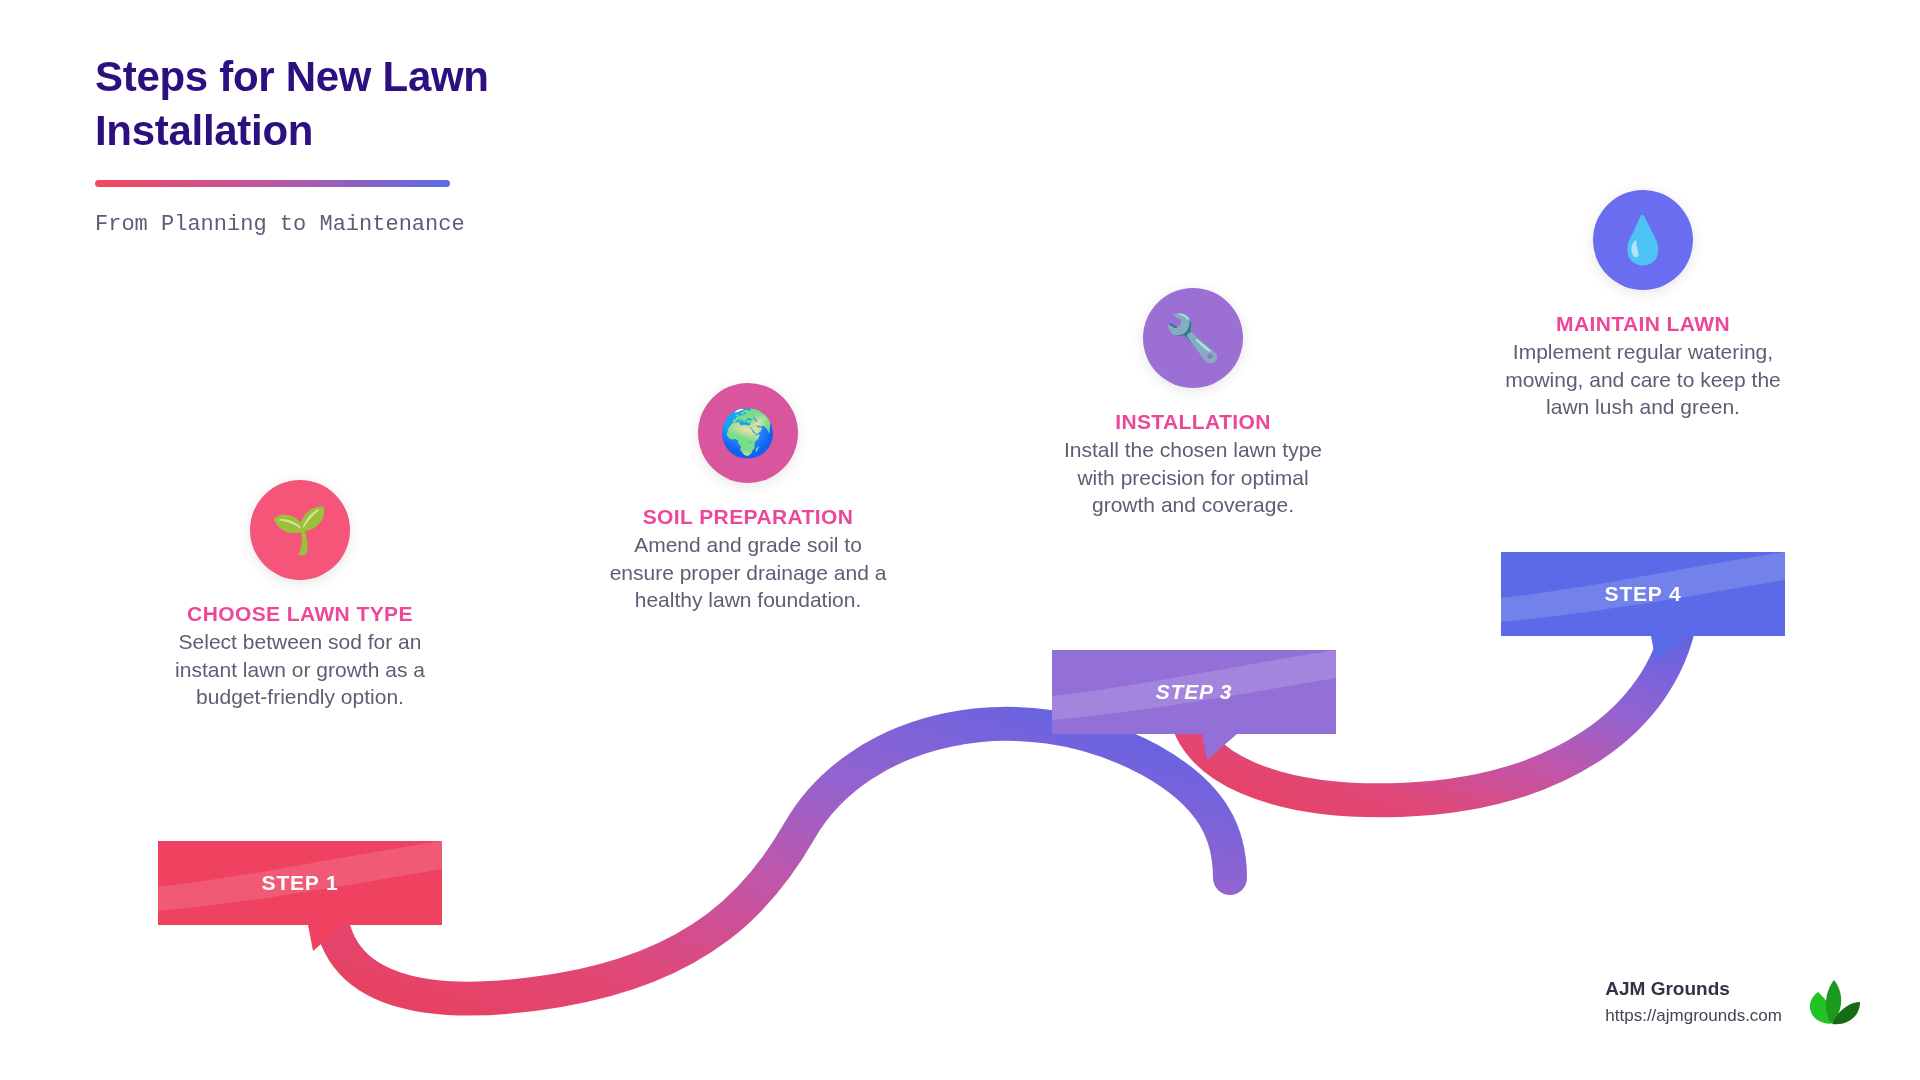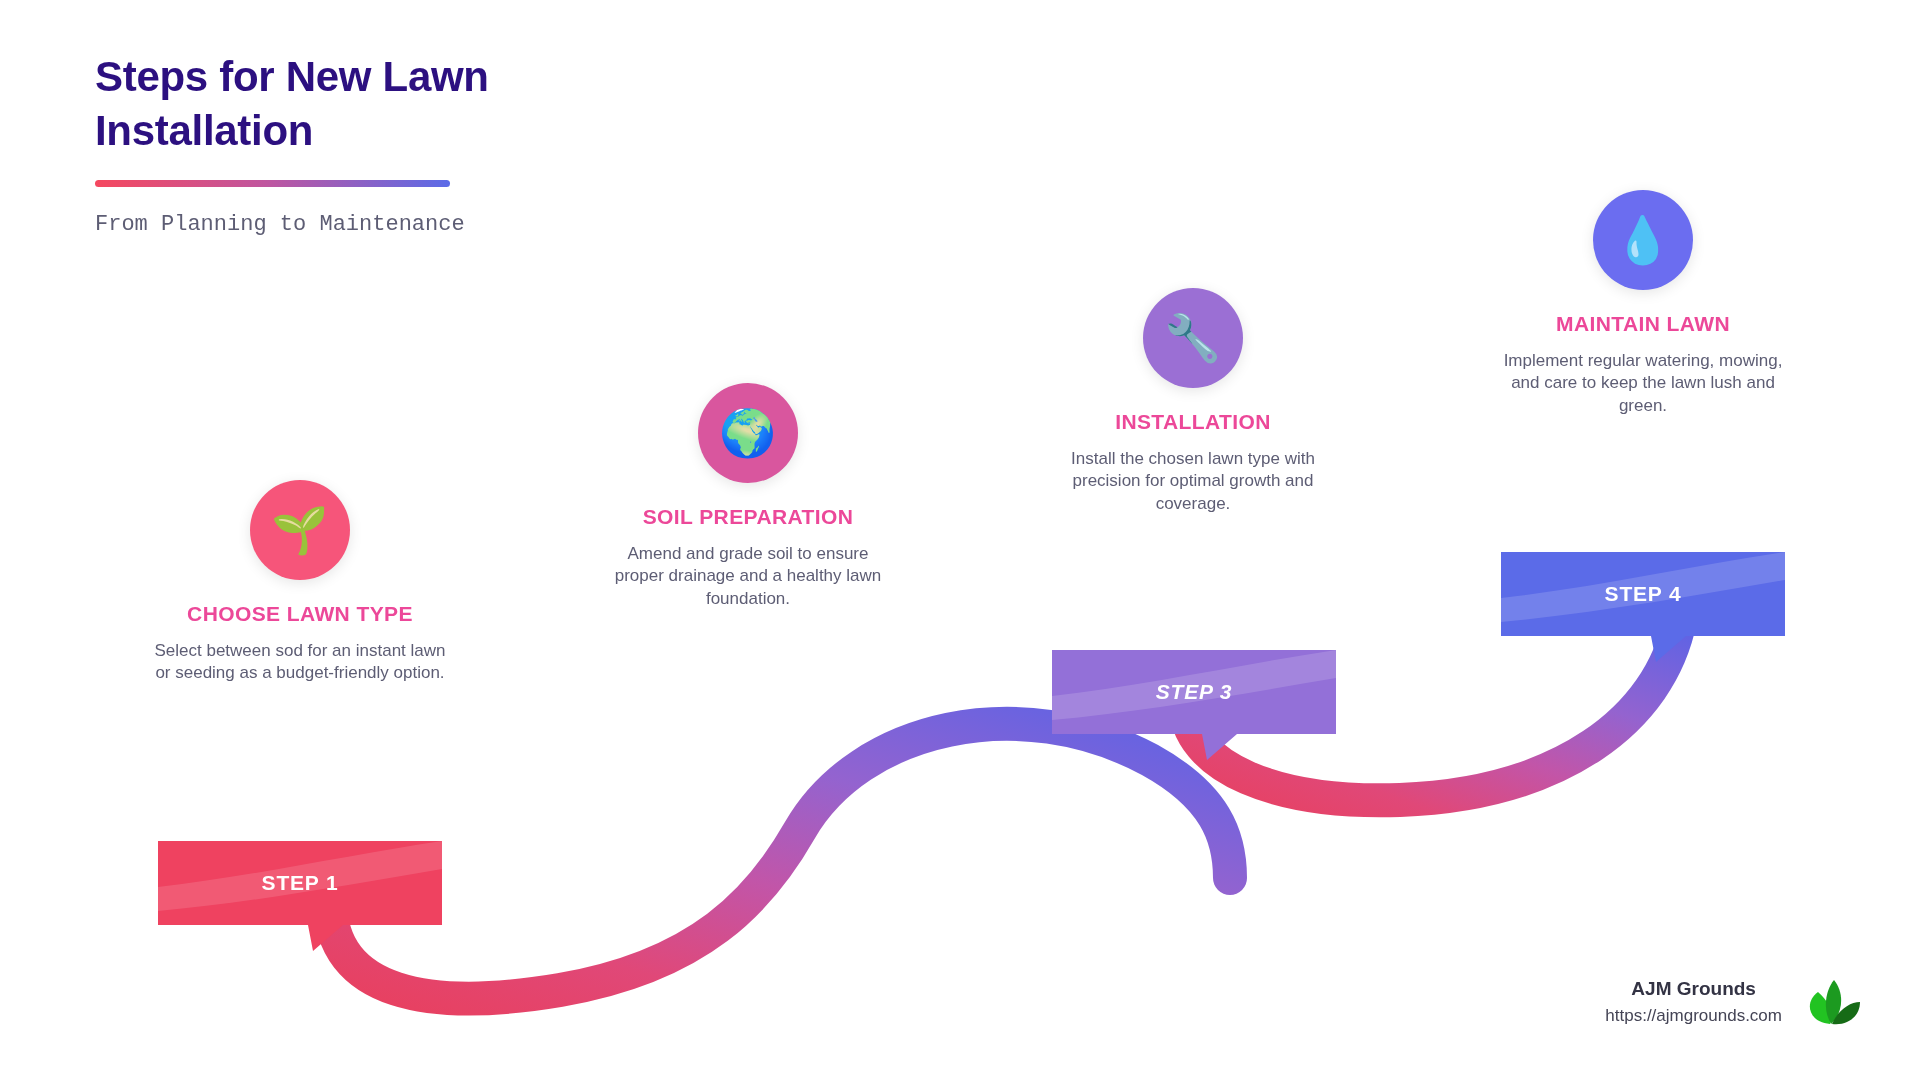--- a/index.html
+++ b/index.html
@@ -35,42 +35,42 @@
     width:100px; height:100px; border-radius:50%;
     margin:0 auto; display:flex; align-items:center; justify-content:center;
     font-size:46px; line-height:1;
     box-shadow:0 3px 14px rgba(0,0,0,0.10);
   }
   .step-title {
     font-size:21px; font-weight:bold; color:#ec4899;
     letter-spacing:0.4px; margin-top:22px;
   }
   .step-desc {
-    font-size:17px; line-height:1.32; color:#5d5d74;
-    margin-top:14px; padding:0 4px;
+    font-size:21px; line-height:1.32; color:#5d5d74;
+    margin-top:2px; padding:0 4px;
   }
 
   
   .banner-wrap { position:absolute; width:284px; height:84px; }
   .banner {
     position:relative; width:100%; height:100%;
     display:flex; align-items:center; justify-content:center;
     overflow:hidden;
   }
   .banner-label {
     position:relative; z-index:3;
     color:#ffffff; font-size:21px; font-weight:bold; letter-spacing:0.8px;
   }
 
   
   .footer {
     position:absolute; right:58px; bottom:52px;
     display:flex; align-items:center; gap:18px;
   }
-  .footer-text { text-align:center; }
+  .footer-text { text-align:left; }
   .brand { font-size:19px; font-weight:bold; color:#333344; }
   .brand-url { font-size:17px; color:#444455; margin-top:6px; }
   .logo { width:62px; height:52px; }
 </style>
 </head>
 <body>
 
 <div id="canvas">
 
   <div class="header">
@@ -106,21 +106,21 @@
     <path d="M 1185 700
              C 1185 770, 1280 804, 1400 800
              C 1560 794, 1660 720, 1680 620" fill="none" stroke="url(#ribbonGrad)" stroke-width="34" stroke-linecap="round"></path>
   </svg>
 
   <div class="step" style="left:150px; top:480px;">
     <div class="icon-circle" style="background:#F6557A;">
       <span>🌱</span>
     </div>
     <div class="step-title">CHOOSE LAWN TYPE</div>
-    <div class="step-desc">Select between sod for an instant lawn or seeding as a budget-friendly option.</div>
+    <div class="step-desc">Select between sod for an instant lawn or growth as a budget-friendly option.</div>
   </div>
 
   <div class="banner-wrap" style="left:158px; top:841px;">
     <svg width="284" height="110" viewBox="0 0 284 110" style="position:absolute;left:0;top:0;">
       <path d="M0 0 H284 V84 H185 L155 110 L150 84 H0 Z" fill="#EF4260"></path>
       <path d="M0 46 C 90 36, 190 14, 284 0 L284 28 C 190 44, 90 62, 0 70 Z" fill="#ffffff" opacity="0.13"></path>
     </svg>
     <div class="banner" style="background:transparent;">
       <span class="banner-label">STEP 1</span>
     </div>

